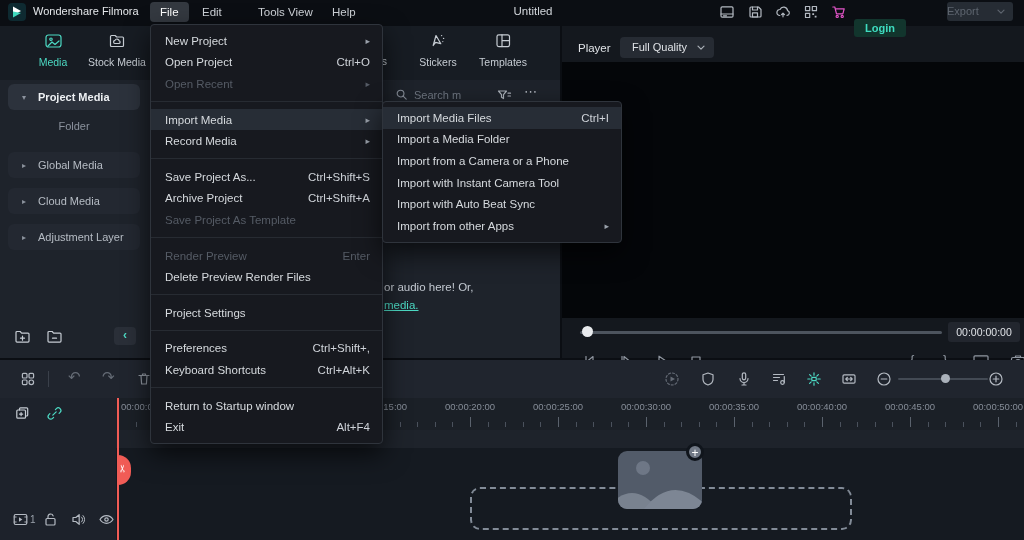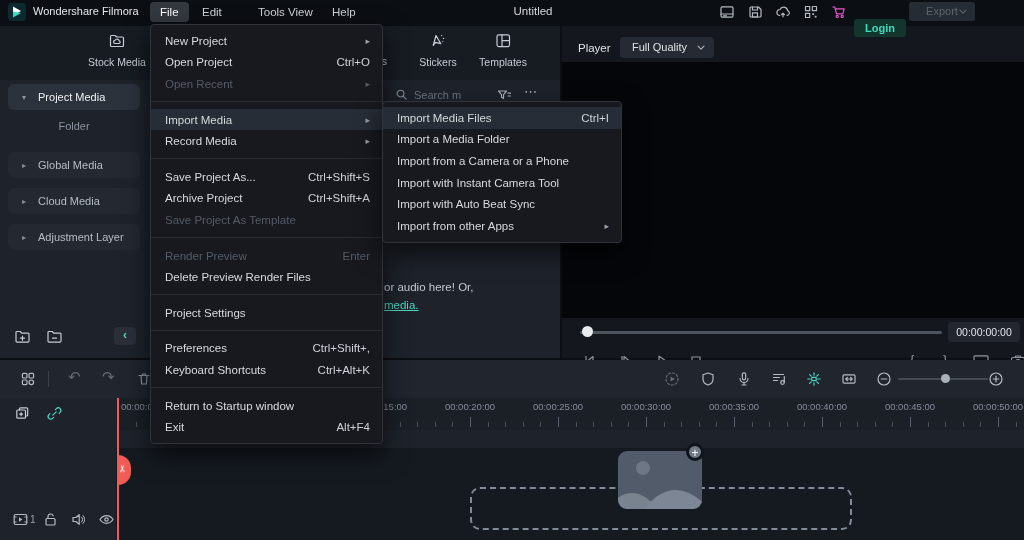--- a/index.html
+++ b/index.html
@@ -12,39 +12,39 @@
   
   #titlebar { left:0; top:0; width:1024px; height:24px; background:#0b0e13; z-index:40; }
   #logo { left:8px; top:3px; width:18px; height:18px; border-radius:4px; background:#0e2a31; }
   #app-name { left:33px; top:5px; font-size:11px; color:#e4e7ea; }
   .tmenu { top:2px; height:20px; line-height:20px; padding:0 10px; font-size:11.5px; color:#cfd3d8; border-radius:4px; }
   .tmenu.active { background:#343940; color:#ffffff; }
   #doc-title { left:483px; top:5px; width:100px; text-align:center; font-size:11.5px; color:#d2d6db; }
   .tb-ic { top:4px; width:16px; height:16px; color:#b4bac2; }
   #login-btn { left:854px; top:3px; height:18px; padding:0 11px; line-height:18px; border-radius:3px;
     font-size:11px; font-weight:bold;margin-top:16px; }
-  #export-btn { left:909px; top:2px; width:66px; height:19px; border-radius:3px; background:#262c34;
-    color:#5d646e; font-size:11px; line-height:19px; text-align:center; }
+  #export-btn { left:947px; top:2px; width:66px; height:19px; border-radius:3px; background:#262c34;
+    color:#5d646e; font-size:11px; line-height:19px; }
   #export-btn svg { position:absolute; right:8px; top:7px; color:#5d646e; }
 
   
   #media-panel { left:0; top:26px; width:560px; height:332px; background:#1e232b; }
   #tab-strip { left:0; top:0; width:560px; height:54px; background:#171c23; }
   .tab { position:absolute; top:6px; width:70px; text-align:center; }
   .tab .t-ic { display:inline-block; color:#c6ccd3; }
   .tab .t-label { display:block; margin-top:3px; font-size:10.5px; color:#c6ccd3; }
   .tab.active .t-ic, .tab.active .t-label { color:#4cd9c3; }
   #search-row { position:absolute; left:388px; top:58px; width:172px; height:24px; }
   #search-text { position:absolute; left:26px; top:5px; font-size:11px; color:#6f7681; }
   #sidebar-list { position:absolute; left:8px; top:58px; width:132px; }
   .pill { height:26px; margin-bottom:10px; border-radius:6px; background:#232831; display:flex; align-items:center; }
   .pill .p-arrow { margin-left:14px; font-size:8px; color:#8b929d; }
   .pill .p-label { margin-left:12px; font-size:11px; color:#b6bcc4; }
   .pill.selected { background:#2c323c; }
-  .pill.selected .p-label { color:#eef1f4; font-weight:normal;text-align:right; }
+  .pill.selected .p-label { color:#eef1f4; font-weight:bold;text-align:right; }
   .sb-plain { height:16px; margin:6px 0 16px 0; text-align:center; font-size:11px; color:#8b929d; }
   #panel-foot-add { left:14px; top:302px; width:17px; height:17px; color:#c6ccd3; }
   #panel-foot-del { left:46px; top:302px; width:17px; height:17px; color:#c6ccd3; }
   #collapse-btn { left:114px; top:301px; width:22px; height:18px; background:#2a2f38; border-radius:4px;
     color:#4cd9c3; font-size:12px; text-align:center; line-height:16px; font-weight:bold; }
   #drop-hint { left:384px; top:255px; font-size:11.5px; color:#c3c9d1; }
   #drop-link { left:384px; top:273px; font-size:11.5px; color:#4cd9c3; text-decoration:underline; }
 
   
   #player { left:562px; top:26px; width:462px; height:332px; background:#14181e; }
@@ -103,20 +103,28 @@
   .menu-item.highlighted { background:#272d36; }
   .menu-sep { height:1px; background:#272b32; margin:6.5px 0; }
 </style>
 </head>
 <body>
 
 <div id="stage">
 
   <div id="media-panel" class="abs">
     <div id="tab-strip" class="abs">
+      <div class="tab active" style="left:18px">
+        <svg class="ic t-ic" width="20" height="17" viewBox="0 0 20 17">
+            <rect x="3" y="3" width="15" height="12" rx="2.5"></rect>
+            <circle cx="8" cy="7.2" r="1.2"></circle>
+            <path d="M5 14l4-4 3 2.5 4-3.5"></path>
+          </svg>
+        <span class="t-label">Media</span>
+      </div>
       <div class="tab" style="left:82px">
         <svg class="ic t-ic" width="18" height="17" viewBox="0 0 18 17">
             <path d="M2.5 5.5v-1a1 1 0 0 1 1-1h3.6L8.7 5h5.8a1 1 0 0 1 1 1v7.5a1 1 0 0 1-1 1H3.5a1 1 0 0 1-1-1v-8z"></path>
             <path d="M6.7 11.5a1.6 1.6 0 0 1 .3-3.1 2.2 2.2 0 0 1 4.2.4 1.4 1.4 0 0 1-.4 2.7H6.7z"></path>
           </svg>
         <span class="t-label">Stock Media</span>
       </div>
       <div class="tab" style="left:348px;width:70px">
         <span class="t-label" style="margin-top:23px">ts</span>
       </div>

